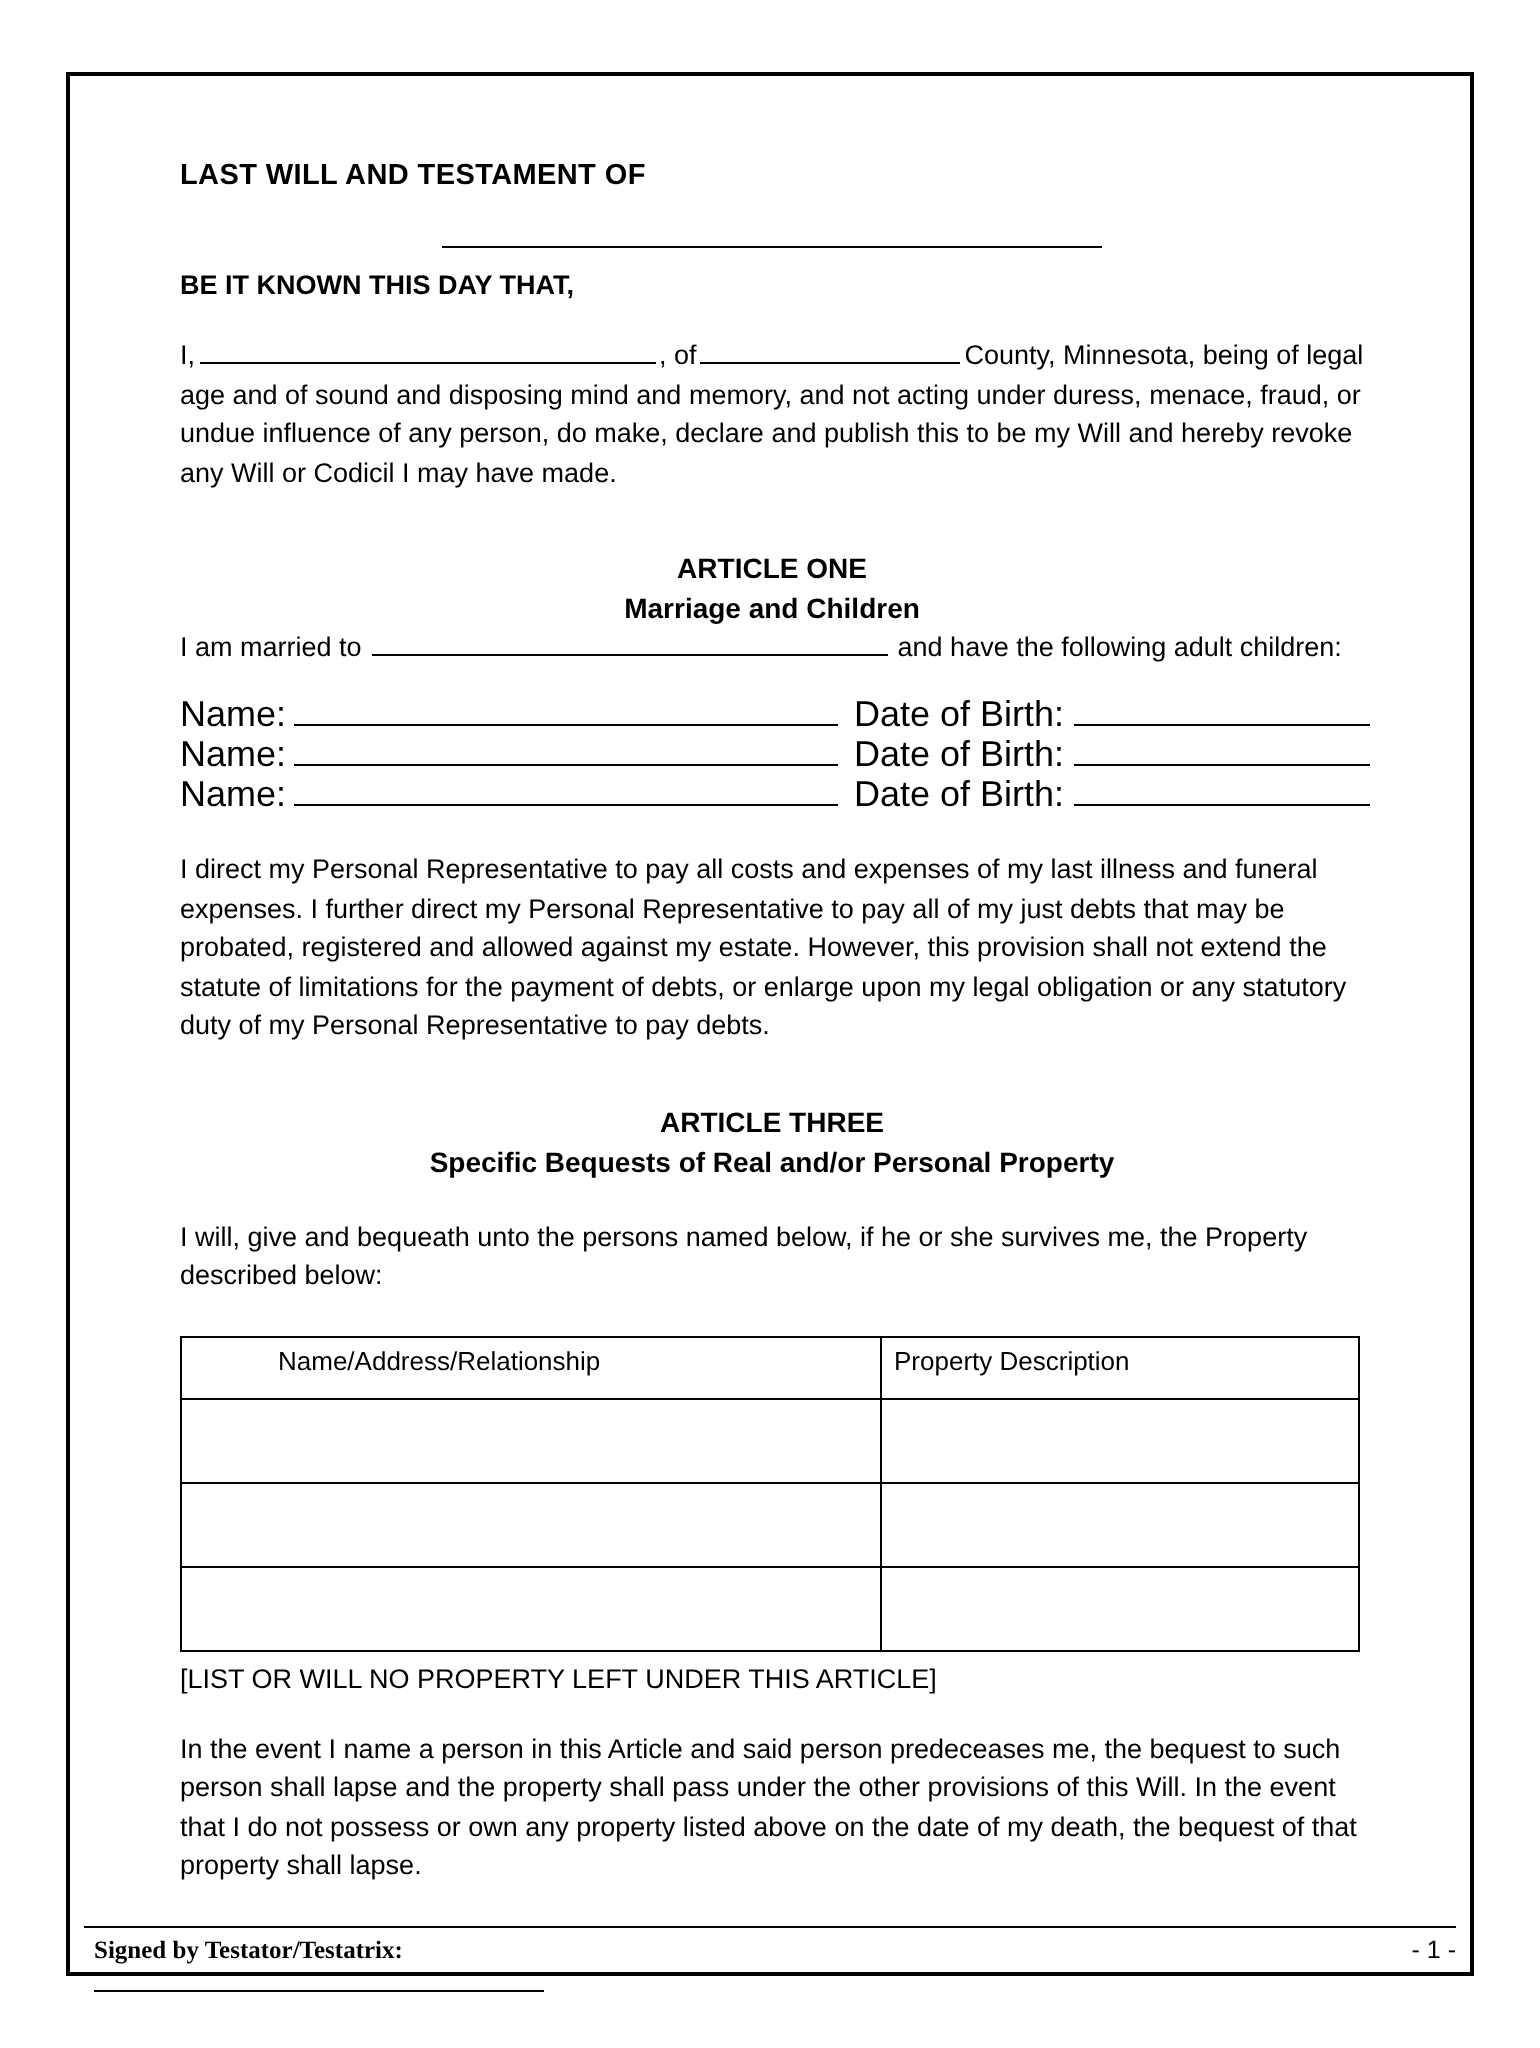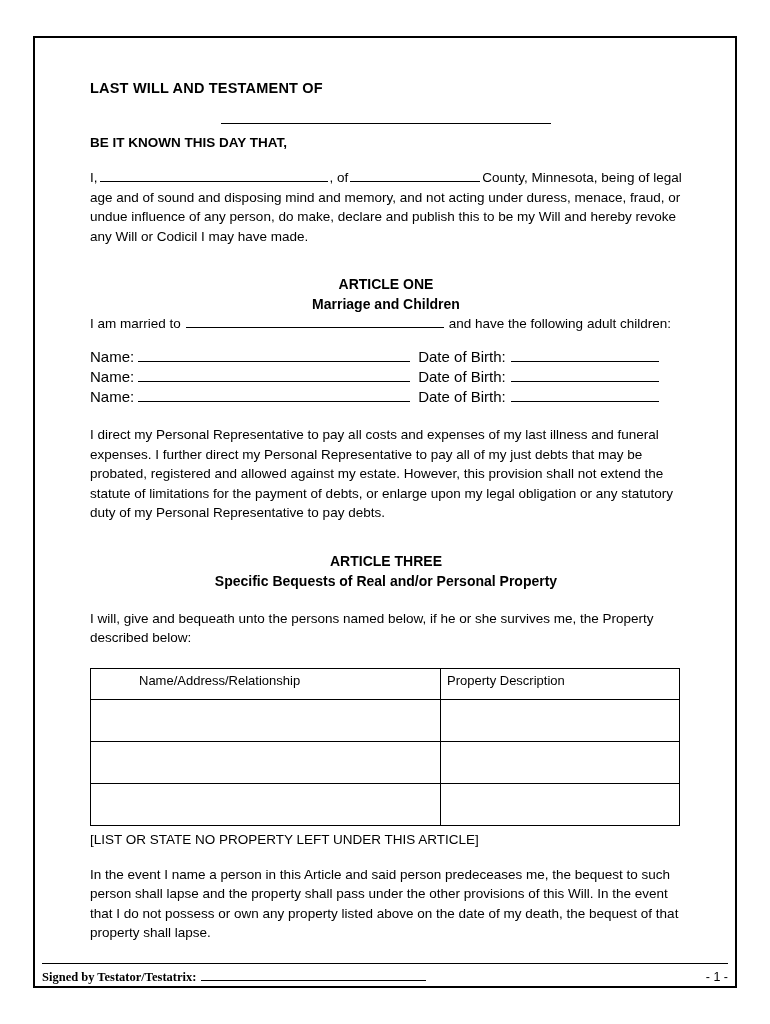--- a/index.html
+++ b/index.html
@@ -75,21 +75,21 @@
     margin-top: 28px;
     line-height: 20px;
   }
   .article-head .sub {
     display: block;
     font-size: 14px;
     font-weight: bold;
   }
   .name-rows {
     margin-top: 16px;
-    font-size: 15px;
+    font-size: 18px;
     line-height: 20px;
   }
   .name-row {
     display: flex;
     align-items: baseline;
     height: 20px;
   }
   .name-row .lbl { white-space: nowrap; }
   .name-row .u1 {
     flex: 0 0 272px;
@@ -143,20 +143,21 @@
     font-family: "Liberation Serif", serif;
     font-size: 12.5px;
     display: flex;
     justify-content: space-between;
     align-items: baseline;
   }
   .footer .sig {
     display: flex;
     align-items: baseline;
     font-weight: bold;
+    flex-direction: column;
   }
   .footer .sig .u4 {
     display: inline-block;
     width: 225px;
     border-bottom: 1px solid #000;
     height: 12px;
     margin-left: 5px;
   }
   .footer .pg {
     font-family: "Liberation Sans", sans-serif;
@@ -237,21 +238,21 @@
         <td class="col1"></td>
         <td></td>
       </tr>
       <tr>
         <td class="col1"></td>
         <td></td>
       </tr>
     </tbody>
       </table>
 
-    <div class="list-note">[LIST OR STATE NO PROPERTY LEFT UNDER THIS ARTICLE]</div>
+    <div class="list-note">[LIST OR WILL NO PROPERTY LEFT UNDER THIS ARTICLE]</div>
 
     <p class="body-text">In the event I name a person in this Article and said person predeceases me, the bequest to such person shall lapse and the property shall pass under the other provisions of this Will.  In the event that I do not possess or own any property listed above on the date of my death, the bequest of that property shall lapse.</p>
 
   </div>
 
   <div class="footer">
     <div class="sig">
       <span>Signed by Testator/Testatrix:</span>
       <span class="u4"></span>
     </div>

